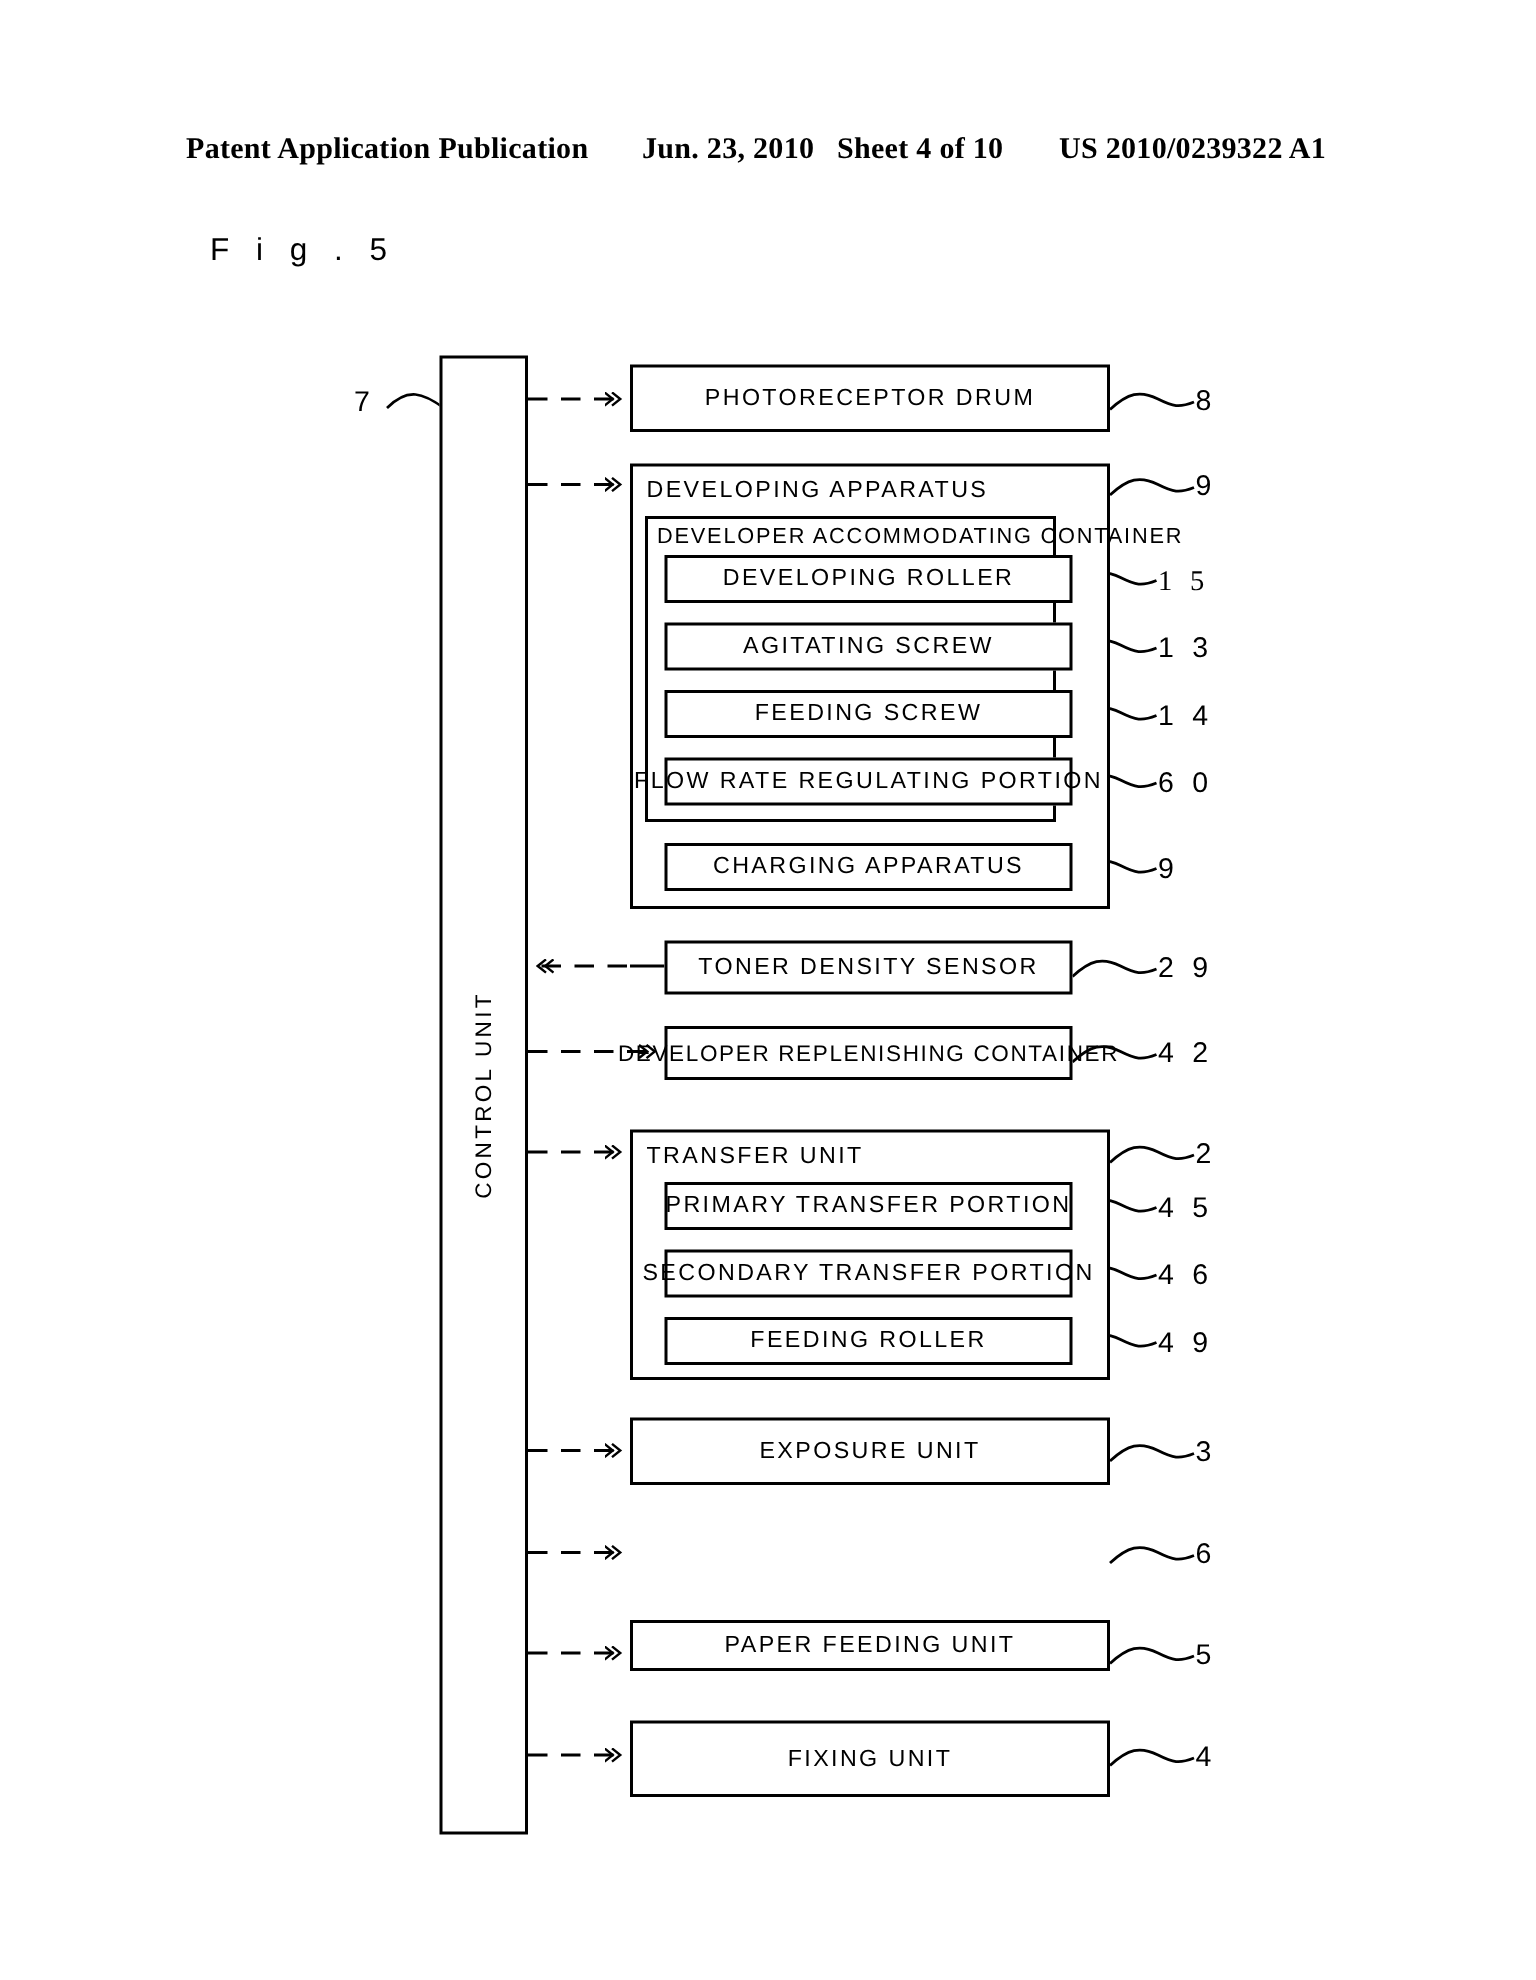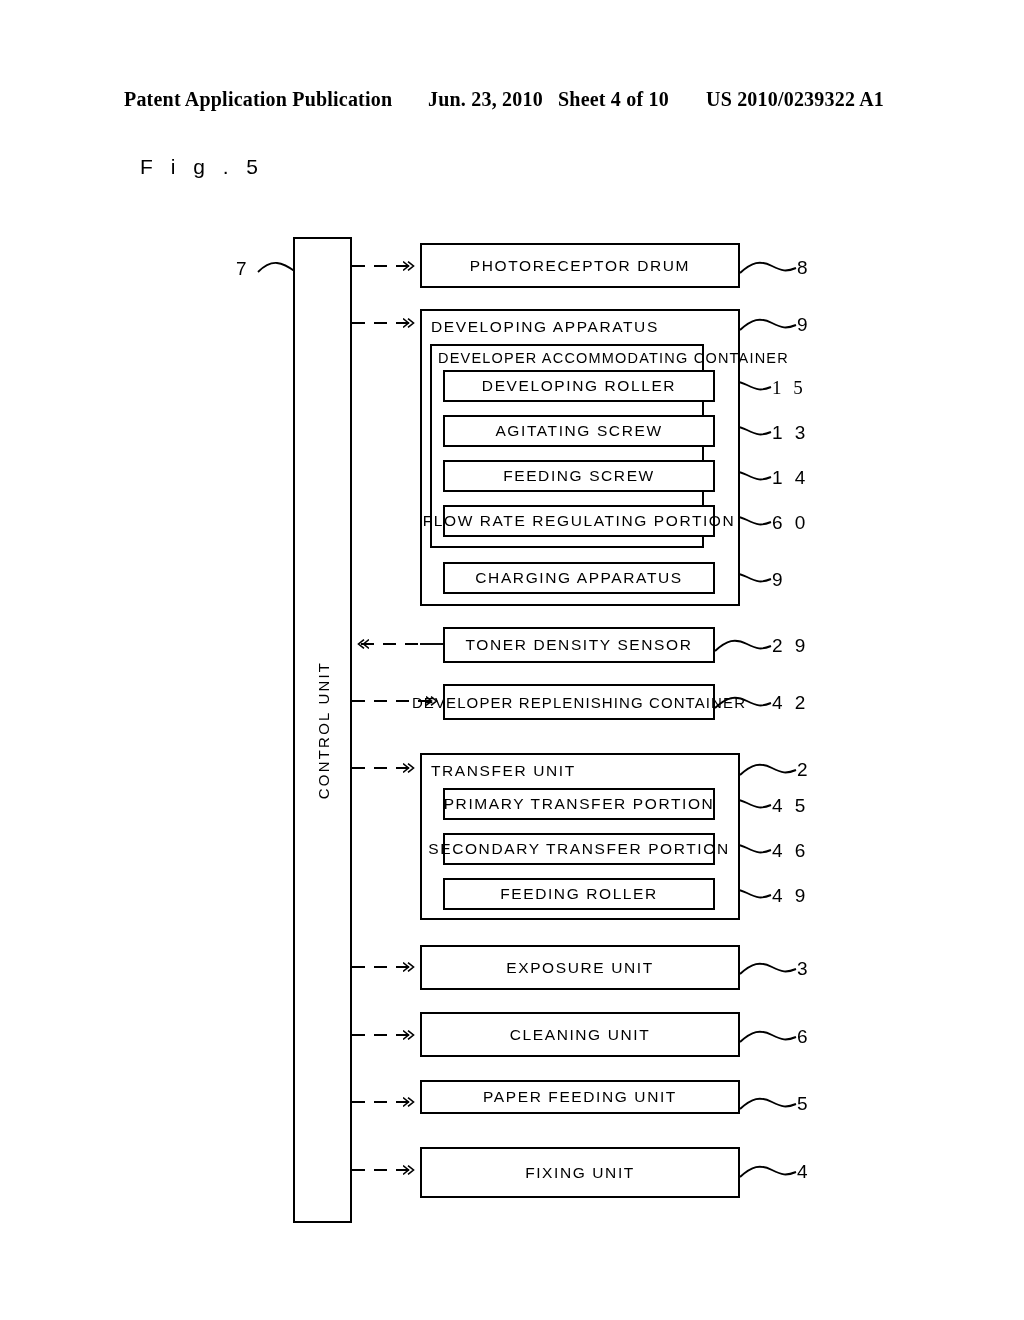--- a/index.html
+++ b/index.html
@@ -205,23 +205,20 @@
   <div class="bx-inner" style="left:443px;top:878px;width:272px;height:32px;">
     <span class="bx-label-c">FEEDING ROLLER</span>
   </div>
   <div class="refnum" style="left:772px;top:885px;">4 9</div>
 
   <div class="bx" style="left:420px;top:945px;width:320px;height:45px;">
     <span class="bx-label-c">EXPOSURE UNIT</span>
   </div>
   <div class="refnum" style="left:797px;top:958px;">3</div>
 
-  <div class="bx" style="left:420px;top:1012px;width:320px;height:45px;">
-    <span class="bx-label-c">CLEANING UNIT</span>
-  </div>
   <div class="refnum" style="left:797px;top:1026px;">6</div>
 
   <div class="bx" style="left:420px;top:1080px;width:320px;height:34px;">
     <span class="bx-label-c">PAPER FEEDING UNIT</span>
   </div>
   <div class="refnum" style="left:797px;top:1093px;">5</div>
 
   <div class="bx" style="left:420px;top:1147px;width:320px;height:51px;">
     <span class="bx-label-c">FIXING UNIT</span>
   </div>

